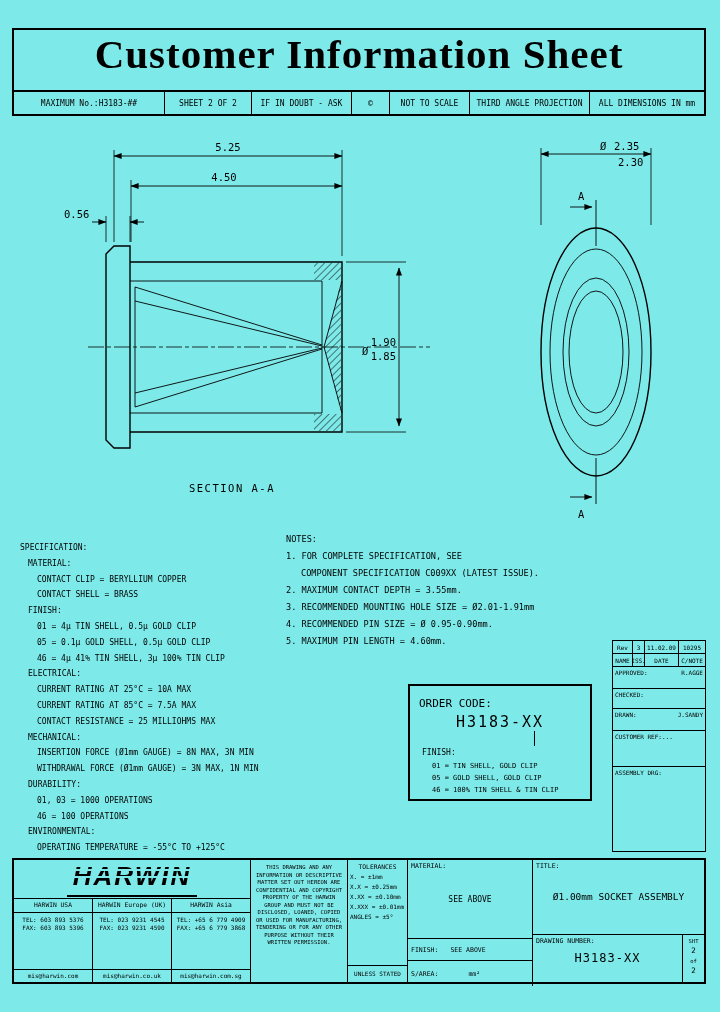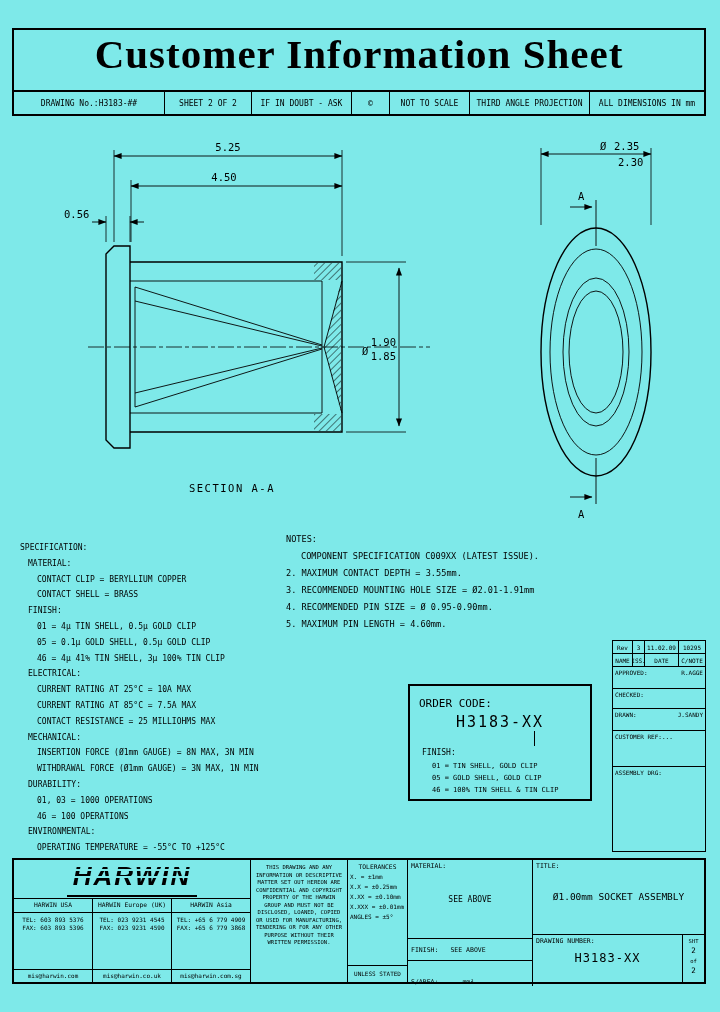--- a/index.html
+++ b/index.html
@@ -71,40 +71,40 @@
   .tol{left:334px;top:0;width:60px;height:122px;border-right:1.5px solid #000;font-size:6px;
        padding:2px 2px;position:absolute;line-height:10px}
   .tol-h{text-align:center;font-size:6.3px}
   .unless{position:absolute;left:0;right:0;bottom:0;border-top:1px solid #000;text-align:center;padding:3px 0}
   .mat{left:394px;top:0;width:125px;height:78px;border-right:1.5px solid #000}
   .cell-lab{position:absolute;left:3px;top:2px;font-size:6.5px}
   .cell-val{position:absolute;left:0;right:0;top:45%;text-align:center;font-size:8px}
   .fin{left:394px;top:78px;width:125px;height:22px;border-top:1.5px solid #000;border-right:1.5px solid #000;
        display:flex;align-items:center;gap:12px;padding-left:3px;font-size:6.5px}
   .sar{left:394px;top:100px;width:125px;height:26px;border-top:1.5px solid #000;border-right:1.5px solid #000;
-       display:flex;align-items:flex-end;gap:24px;padding-left:3px;font-size:6.5px}
+       display:flex;align-items:center;gap:30px;padding-left:3px;font-size:6.5px}
   .ttl{left:519px;top:0;width:171px;height:74px}
   .ttl-val{position:absolute;left:0;right:0;top:42%;text-align:center;font-size:9.5px}
   .dwg{left:519px;top:74px;width:149px;height:40px;border-top:1.5px solid #000}
   .dwg-val{position:absolute;left:0;right:0;top:40%;text-align:center;font-size:12px;letter-spacing:1px}
   .shtc{left:668px;top:74px;width:22px;height:48px;border-top:1.5px solid #000;border-left:1.5px solid #000;
         display:flex;flex-direction:column;align-items:center;font-size:5.5px;padding-top:2px;line-height:1.5}
   .sht-n{font-size:7.5px}
 </style>
 </head>
 <body>
 
 <div class="sheet">
 
   <div class="title-box">
     <div class="big-title">Customer Information Sheet</div>
   </div>
 
   <div class="header-strip">
-    <div class="hcell" style="flex:0 0 151px">DRAWING No.:H3183-##</div>
+    <div class="hcell" style="flex:0 0 151px">MAXIMUM No.:H3183-##</div>
     <div class="hcell" style="flex:0 0 87px">SHEET 2 OF 2</div>
     <div class="hcell" style="flex:0 0 100px">IF IN DOUBT - ASK</div>
     <div class="hcell" style="flex:0 0 38px">©</div>
     <div class="hcell" style="flex:0 0 80px">NOT TO SCALE</div>
     <div class="hcell" style="flex:0 0 120px">THIRD ANGLE PROJECTION</div>
     <div class="hcell" style="flex:1">ALL DIMENSIONS IN mm</div>
   </div>
 
   <svg class="drawing" viewBox="12 116 694 424">
     <defs>
@@ -197,20 +197,21 @@
     <div class="i2">WITHDRAWAL FORCE (Ø1mm GAUGE) = 3N MAX, 1N MIN</div>
     <div class="i1">DURABILITY:</div>
     <div class="i2">01, 03 = 1000 OPERATIONS</div>
     <div class="i2">46 = 100 OPERATIONS</div>
     <div class="i1">ENVIRONMENTAL:</div>
     <div class="i2">OPERATING TEMPERATURE = -55°C TO +125°C</div>
   </div>
 
   <div class="notes">
     <div>NOTES:</div>
+    <div>1. FOR COMPLETE SPECIFICATION, SEE</div>
     <div class="nind">COMPONENT SPECIFICATION C009XX (LATEST ISSUE).</div>
     <div>2. MAXIMUM CONTACT DEPTH = 3.55mm.</div>
     <div>3. RECOMMENDED MOUNTING HOLE SIZE = Ø2.01-1.91mm</div>
     <div>4. RECOMMENDED PIN SIZE = Ø 0.95-0.90mm.</div>
     <div>5. MAXIMUM PIN LENGTH = 4.60mm.</div>
   </div>
 
   <div class="order-box">
     <div class="oc-title">ORDER CODE:</div>
     <div class="oc-code">H3183-XX</div>

